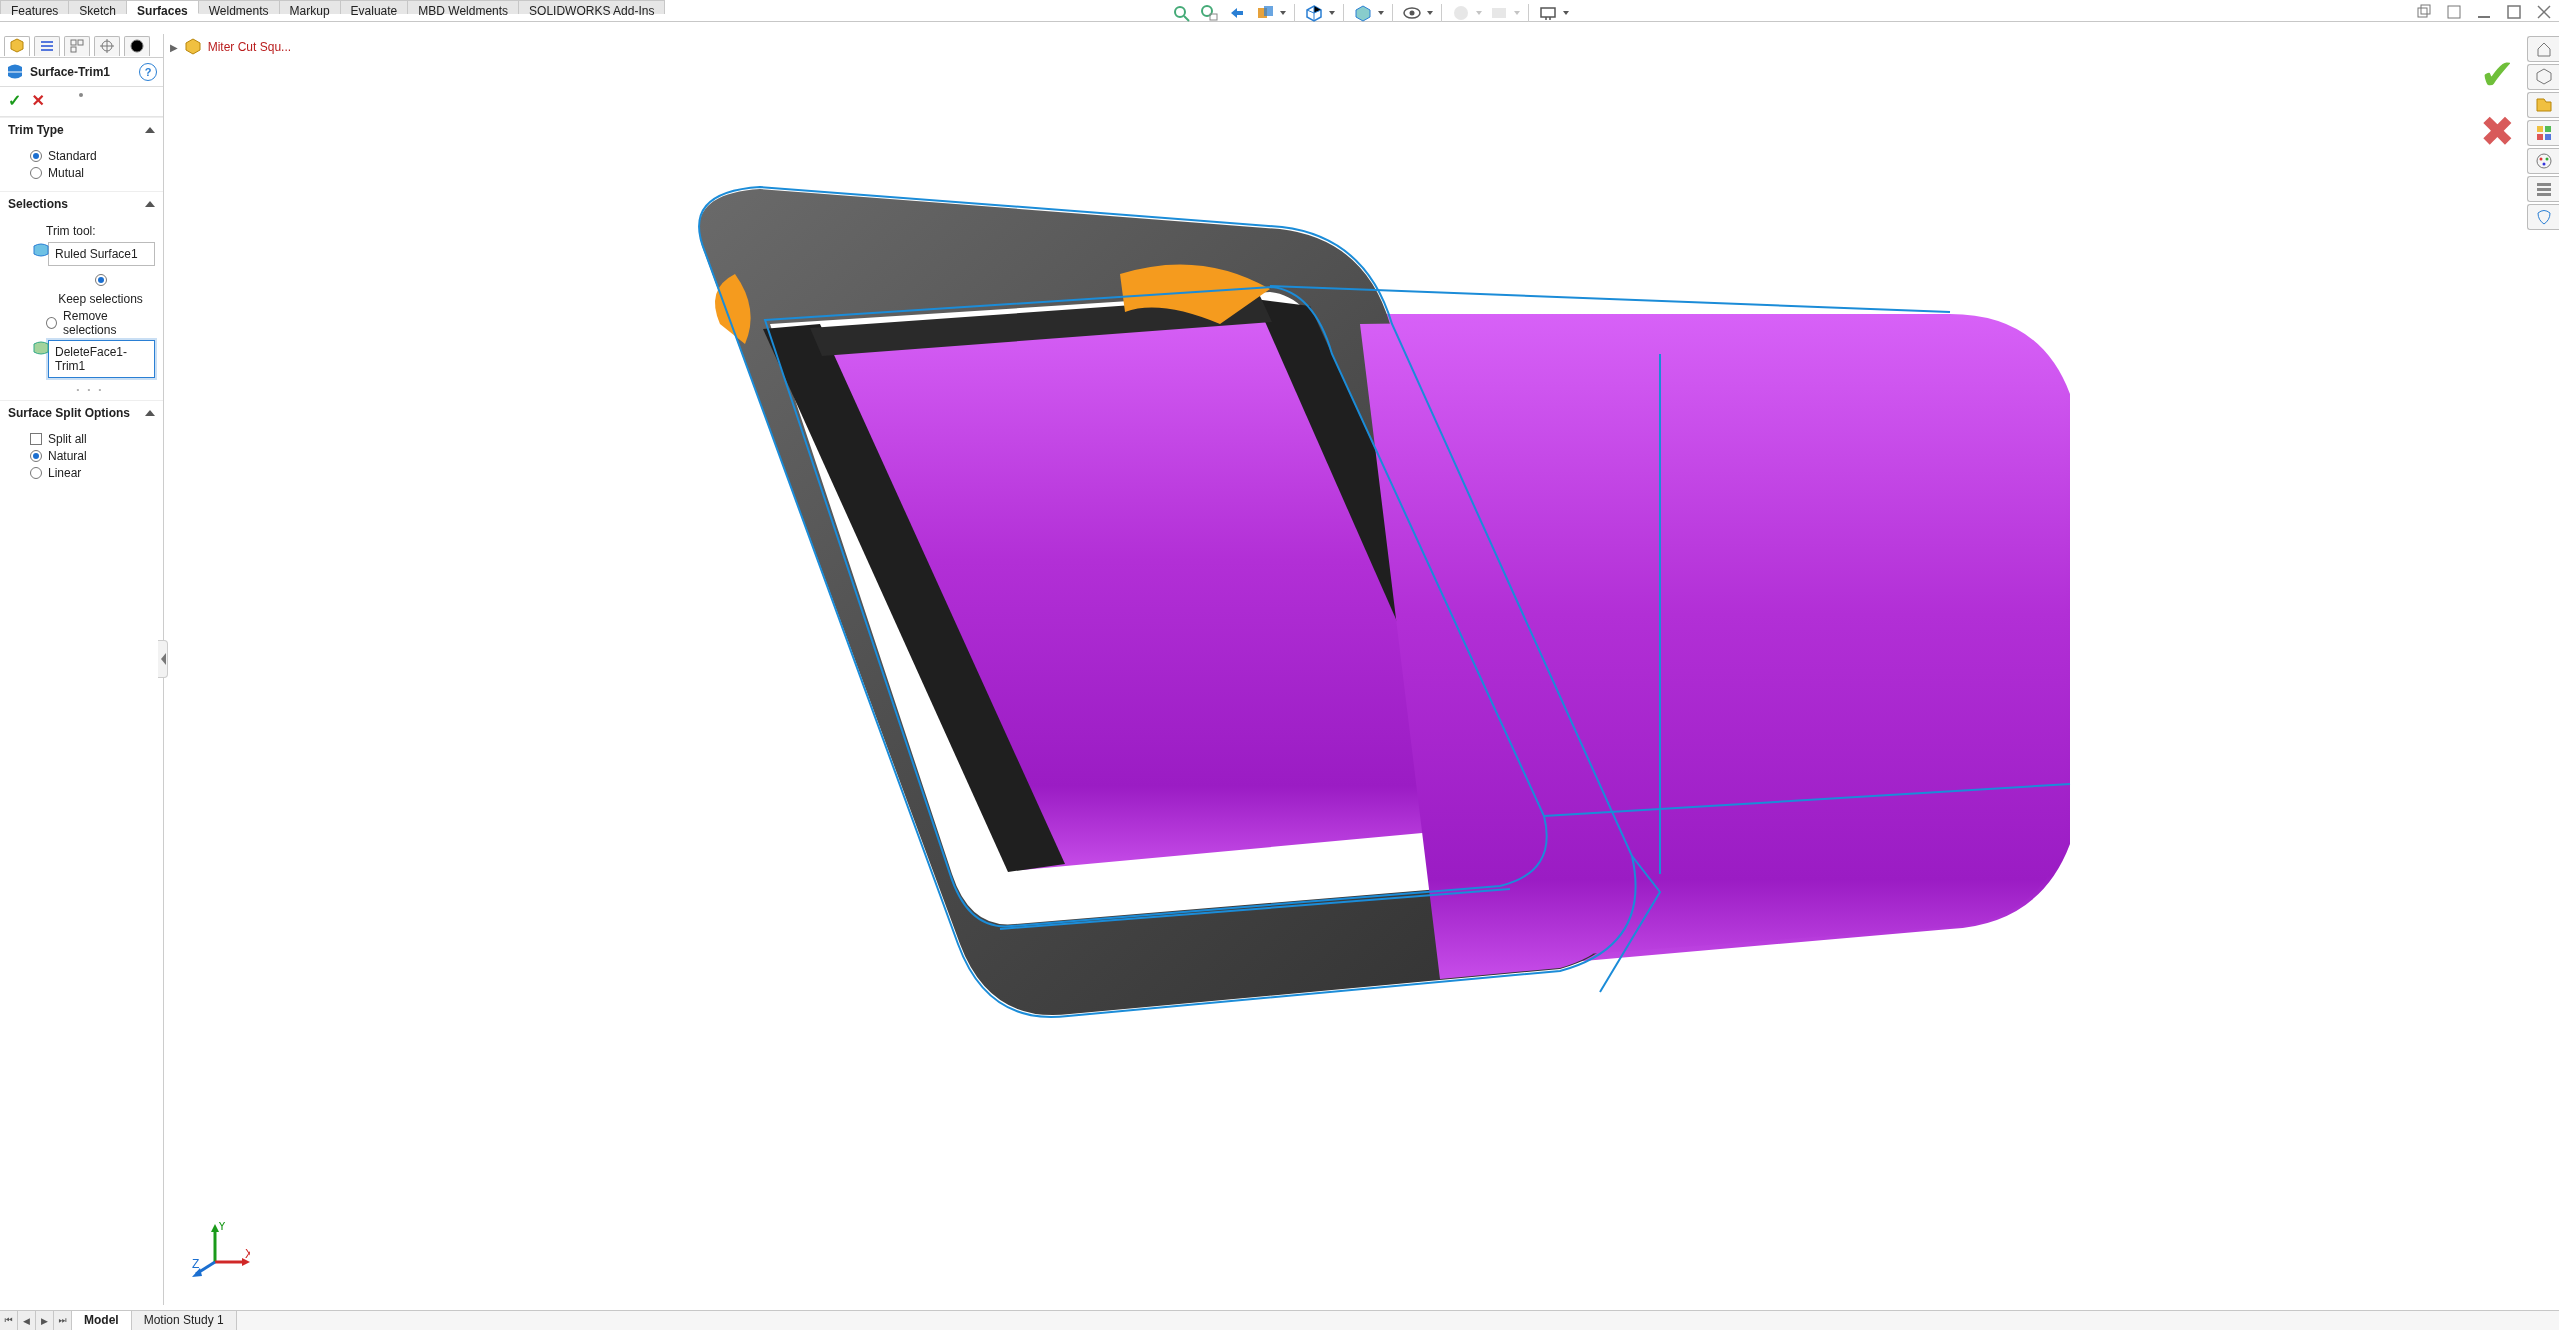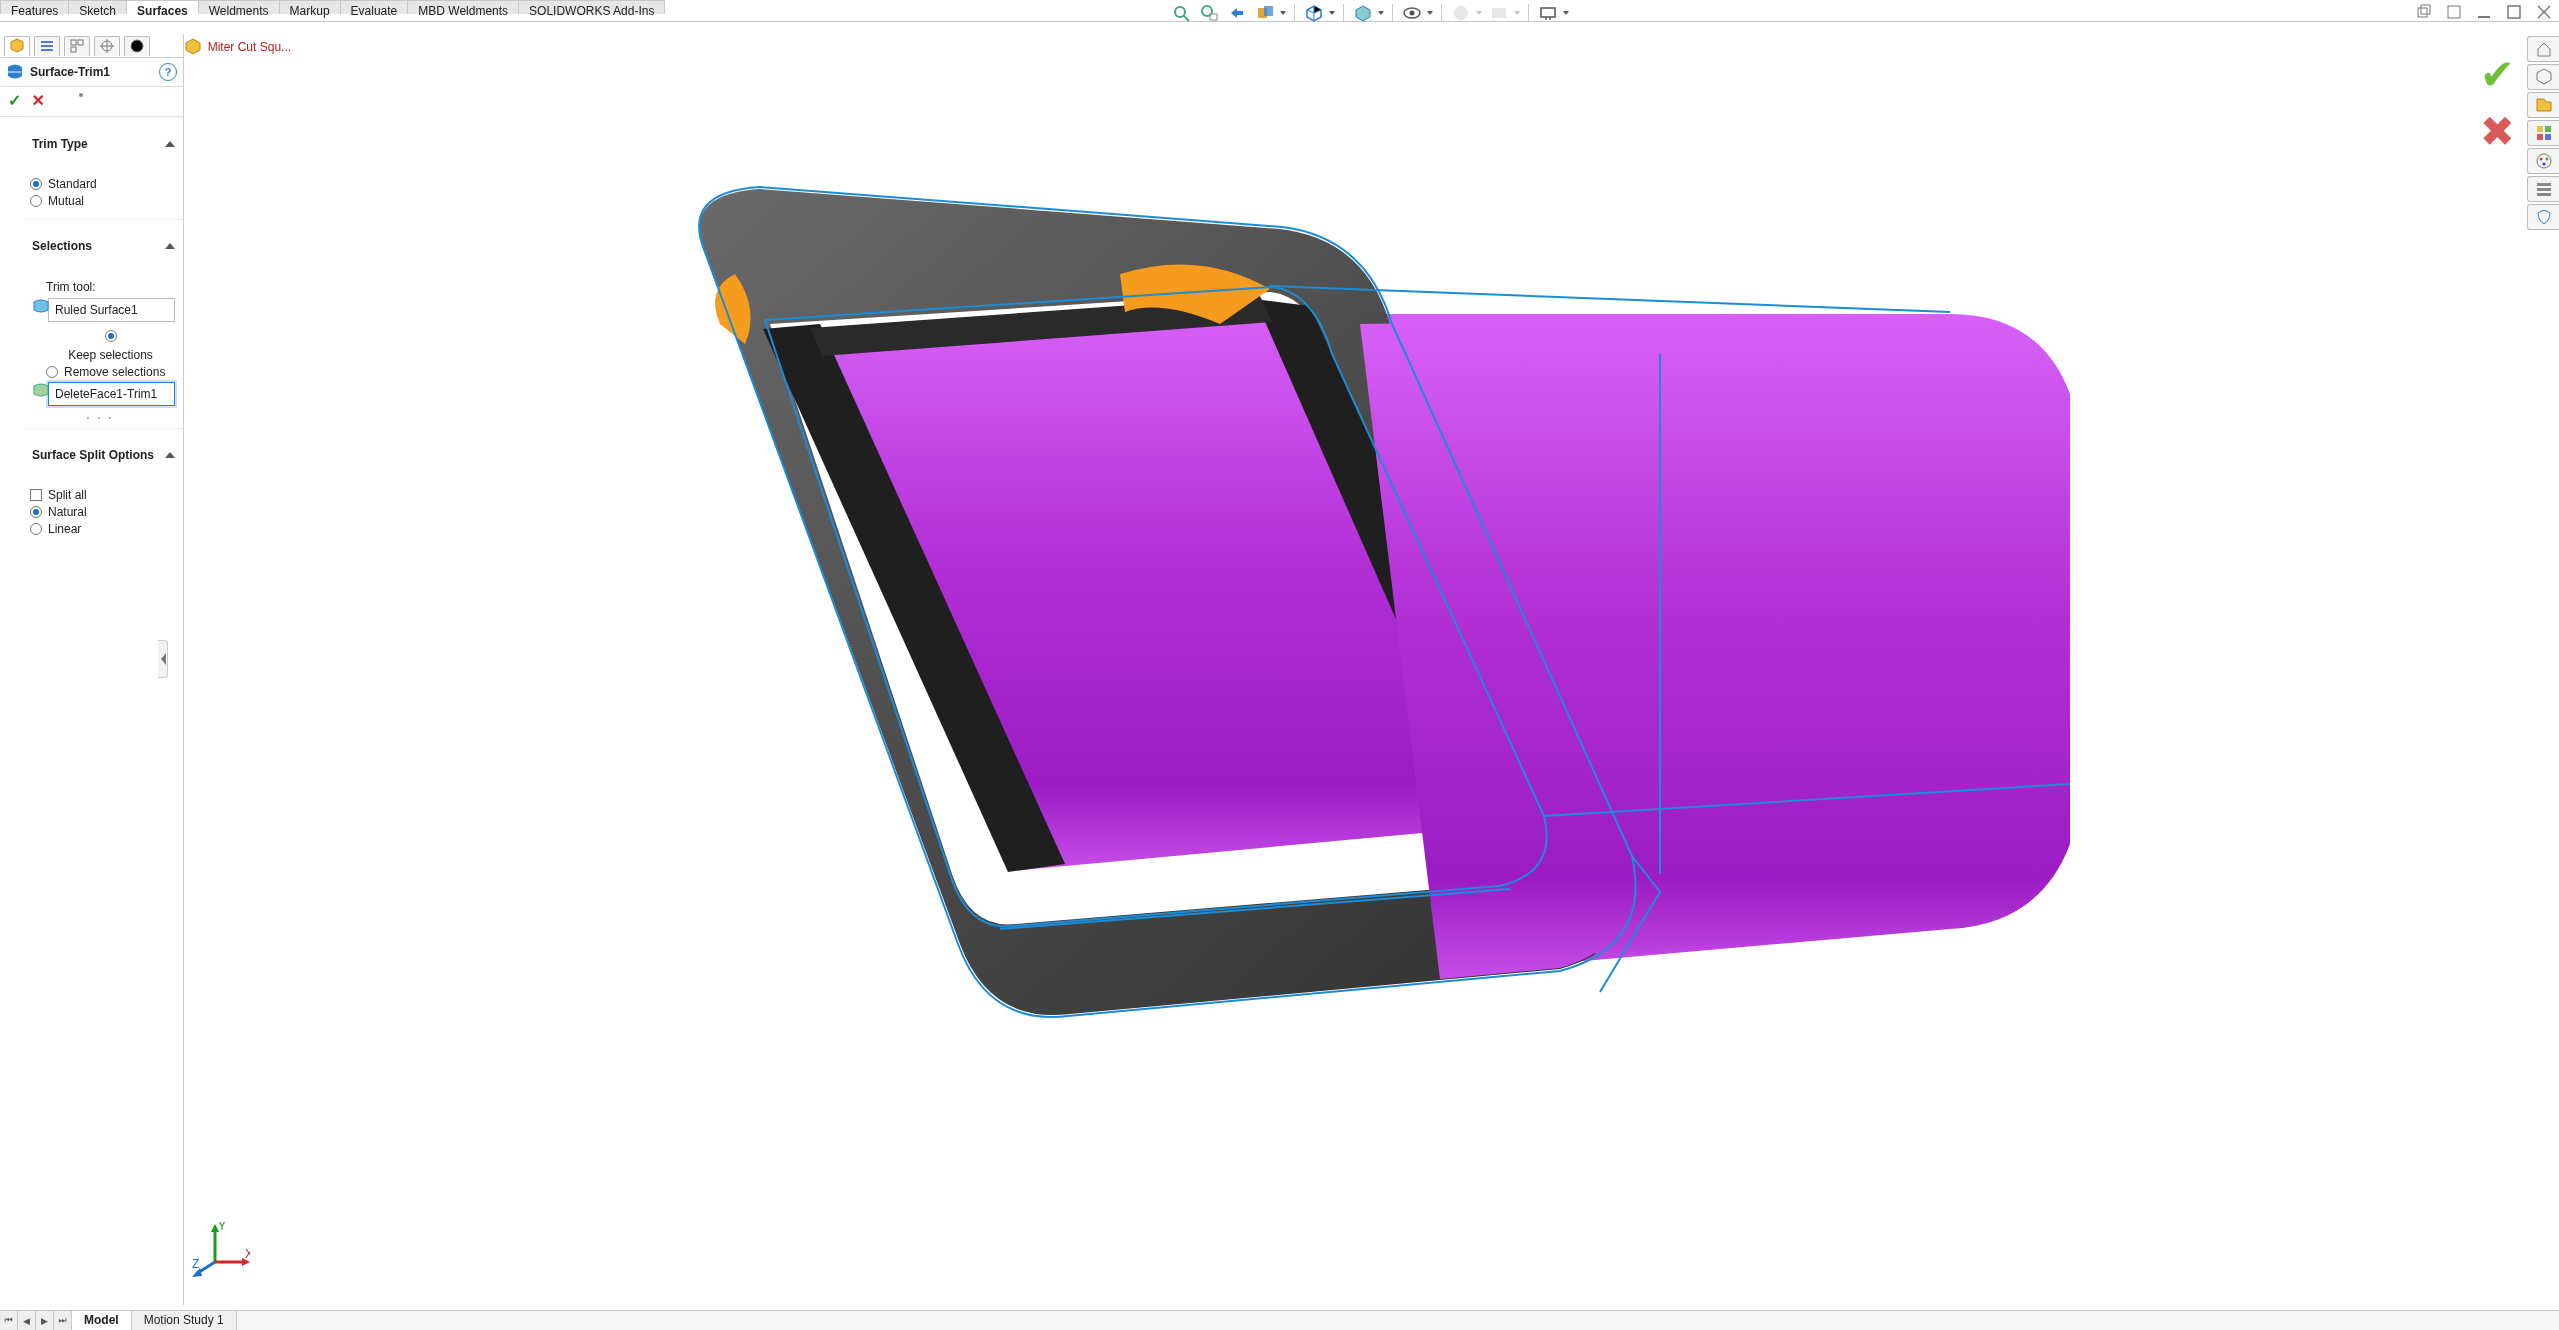--- a/index.html
+++ b/index.html
@@ -20,33 +20,33 @@
 .dd-caret{width:0;height:0;border-left:3px solid transparent;border-right:3px solid transparent;border-top:4px solid #555;margin-left:-2px;}
 .vt-btn.dis .icon-shape{opacity:.35;}
 .icon-shape{display:block;}
 
 
 .win-ctrls{position:absolute;right:6px;top:0;height:24px;display:flex;gap:12px;align-items:center;}
 .win-ctrls .wbtn{width:18px;height:18px;display:flex;align-items:center;justify-content:center;cursor:pointer;color:#666;}
 .wbtn svg{width:16px;height:16px;}
 
 
-.fm{position:absolute;left:0;top:34px;width:184px;bottom:25px;border-right:1px solid #ccc;background:#fff;}
+.fm{position:absolute;left:0;top:34px;width:164px;bottom:25px;border-right:1px solid #ccc;background:#fff;}
 .fm-tabs{height:24px;border-bottom:1px solid #ccc;display:flex;align-items:center;padding:0 4px;gap:4px;}
 .fm-tabs .fmt{width:26px;height:20px;border:1px solid #bbb;border-bottom:none;border-radius:2px 2px 0 0;display:flex;align-items:center;justify-content:center;background:#f5f5f5;cursor:pointer;}
 .fm-tabs .fmt.active{background:#fff;}
 .pm-header{display:flex;align-items:center;gap:6px;padding:5px 6px;border-bottom:1px solid #ddd;}
 .pm-header .pm-icon{width:18px;height:18px;}
 .pm-header .pm-title{font-weight:bold;flex:1;}
 .pm-header .help{width:18px;height:18px;border:1px solid #2a7fd4;border-radius:50%;display:flex;align-items:center;justify-content:center;color:#2a7fd4;font-weight:bold;font-size:11px;cursor:pointer;}
 .pm-okrow{display:flex;gap:10px;padding:4px 6px 6px 8px;border-bottom:1px solid #e4e4e4;}
 .pm-okrow .ok{color:#1a9a1a;font-size:16px;font-weight:bold;cursor:pointer;}
 .pm-okrow .cancel{color:#d02828;font-size:16px;font-weight:bold;cursor:pointer;}
 
-.section-head{display:flex;align-items:center;justify-content:space-between;padding:19px 8px;font-weight:bold;background:#fff;border-top:1px solid #eee;margin-left:24px;}
+.section-head{display:flex;align-items:center;justify-content:space-between;padding:5px 8px;font-weight:bold;background:#fff;border-top:1px solid #eee;}
 .section-head .chev{width:0;height:0;border-left:5px solid transparent;border-right:5px solid transparent;border-bottom:6px solid #555;cursor:pointer;}
 .section-body{padding:4px 8px 8px 30px;}
 .radio-row,.check-row{display:flex;align-items:center;gap:6px;margin:3px 0;}
 .radio{width:12px;height:12px;border:1px solid #777;border-radius:50%;display:flex;align-items:center;justify-content:center;cursor:pointer;}
 .radio.checked::after{content:"";width:6px;height:6px;border-radius:50%;background:#1b6fd0;}
 .check{width:12px;height:12px;border:1px solid #777;cursor:pointer;}
 .sel-label{margin:4px 0 4px -2px;}
 .sel-box{border:1px solid #bbb;background:#fff;min-height:24px;padding:4px 6px;margin:2px 0 8px 0;}
 .sel-box.active{border:1px solid #2a7fd4;box-shadow:0 0 0 2px rgba(42,127,212,.25);}
 .sel-icon{position:absolute;left:6px;width:18px;height:18px;}

